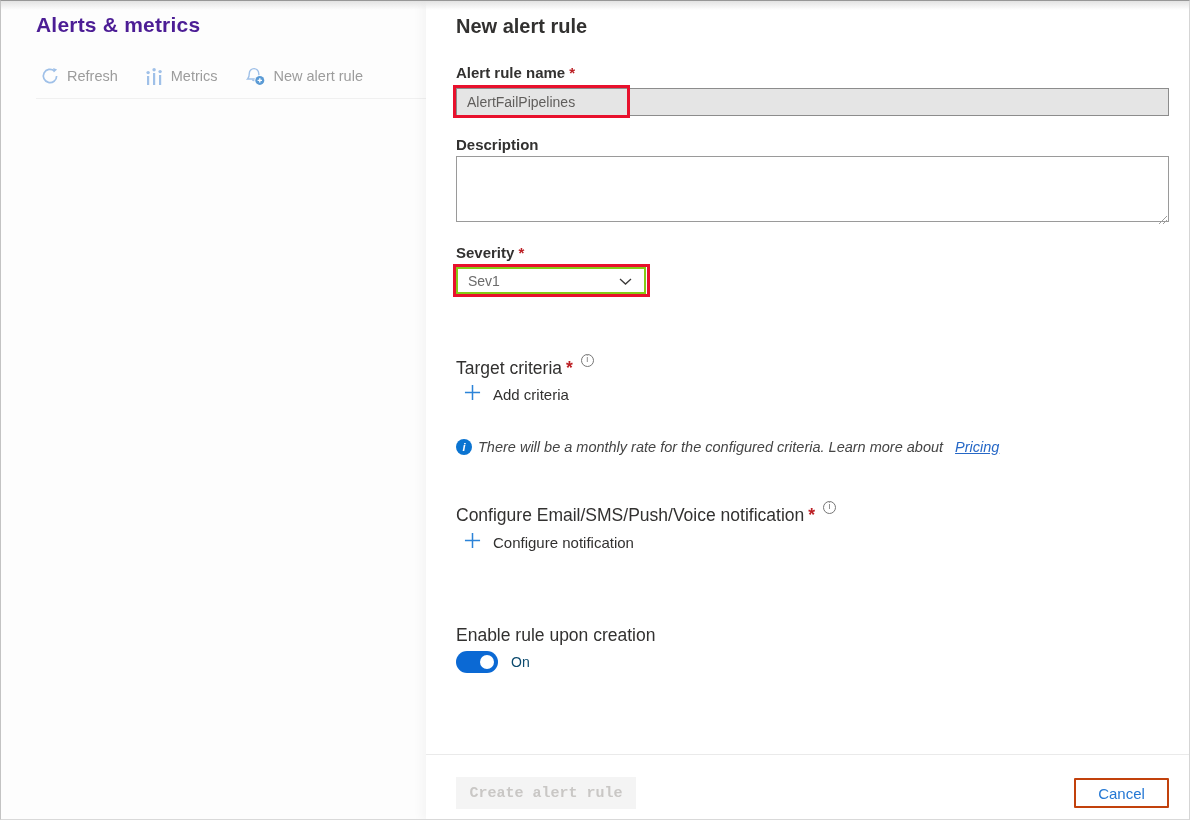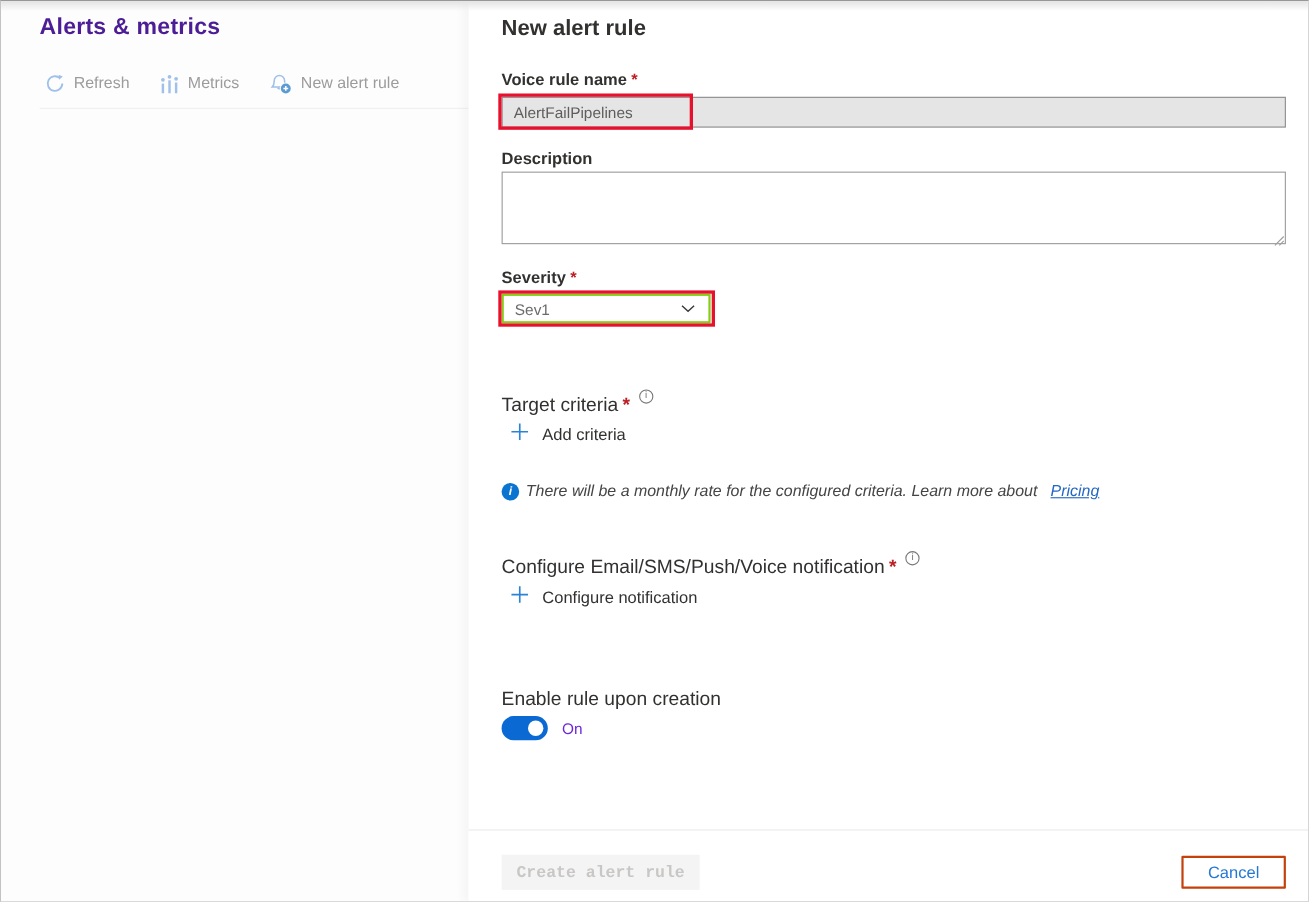--- a/index.html
+++ b/index.html
@@ -112,21 +112,21 @@
     left:455px; display:flex; align-items:center; gap:13px;
   }
   .toggle {
     width:42px; height:22px; border-radius:11px; background:#0b69d4;
     position:relative; cursor:pointer;
   }
   .toggle .knob {
     position:absolute; right:4px; top:4px; width:14px; height:14px;
     border-radius:50%; background:#fff;
   }
-  .toggle-label { font-size:14px; color:#6d28d9; }
+  .toggle-label { font-size:14px; color:#0c4a6e; }
   
   .footer {
     position:absolute; left:0; bottom:0; width:765px; height:67px;
     background:#fff; border-top:1px solid #eaeaea;
   }
   .create-btn {
     position:absolute; left:30px; top:22px; width:180px; height:32px;
     background:#f4f4f4; border:none; color:#c9c7c5;
     font-family:Liberation Mono, monospace; font-size:15px; font-weight:600; cursor:default;
   }
@@ -186,21 +186,21 @@
     </div>
 
     <div class="toolbar-divider"></div>
   </div>
 
   <div class="right-panel">
 
     <div class="rp-abs panel-title">New alert rule</div>
 
     <div class="rp-abs field-label" style="left:30px; top:63px;">
-      <span>Voice rule name</span><span class="req">*</span>
+      <span>Alert rule name</span><span class="req">*</span>
     </div>
     <input class="rp-abs text-input" style="top: 87px;" type="text" value="AlertFailPipelines">
     <div class="rp-abs callout co-name"></div>
 
     <div class="rp-abs field-label" style="left:30px; top:135px;">Description</div>
     <textarea class="rp-abs desc-area" style=""></textarea>
     <span class="rp-abs grip">
       <svg width="10" height="10" viewBox="0 0 10 10">
         <path d="M9 1 1 9M9 5 5 9" stroke="#9d9d9d" stroke-width="1"></path>
       </svg>

